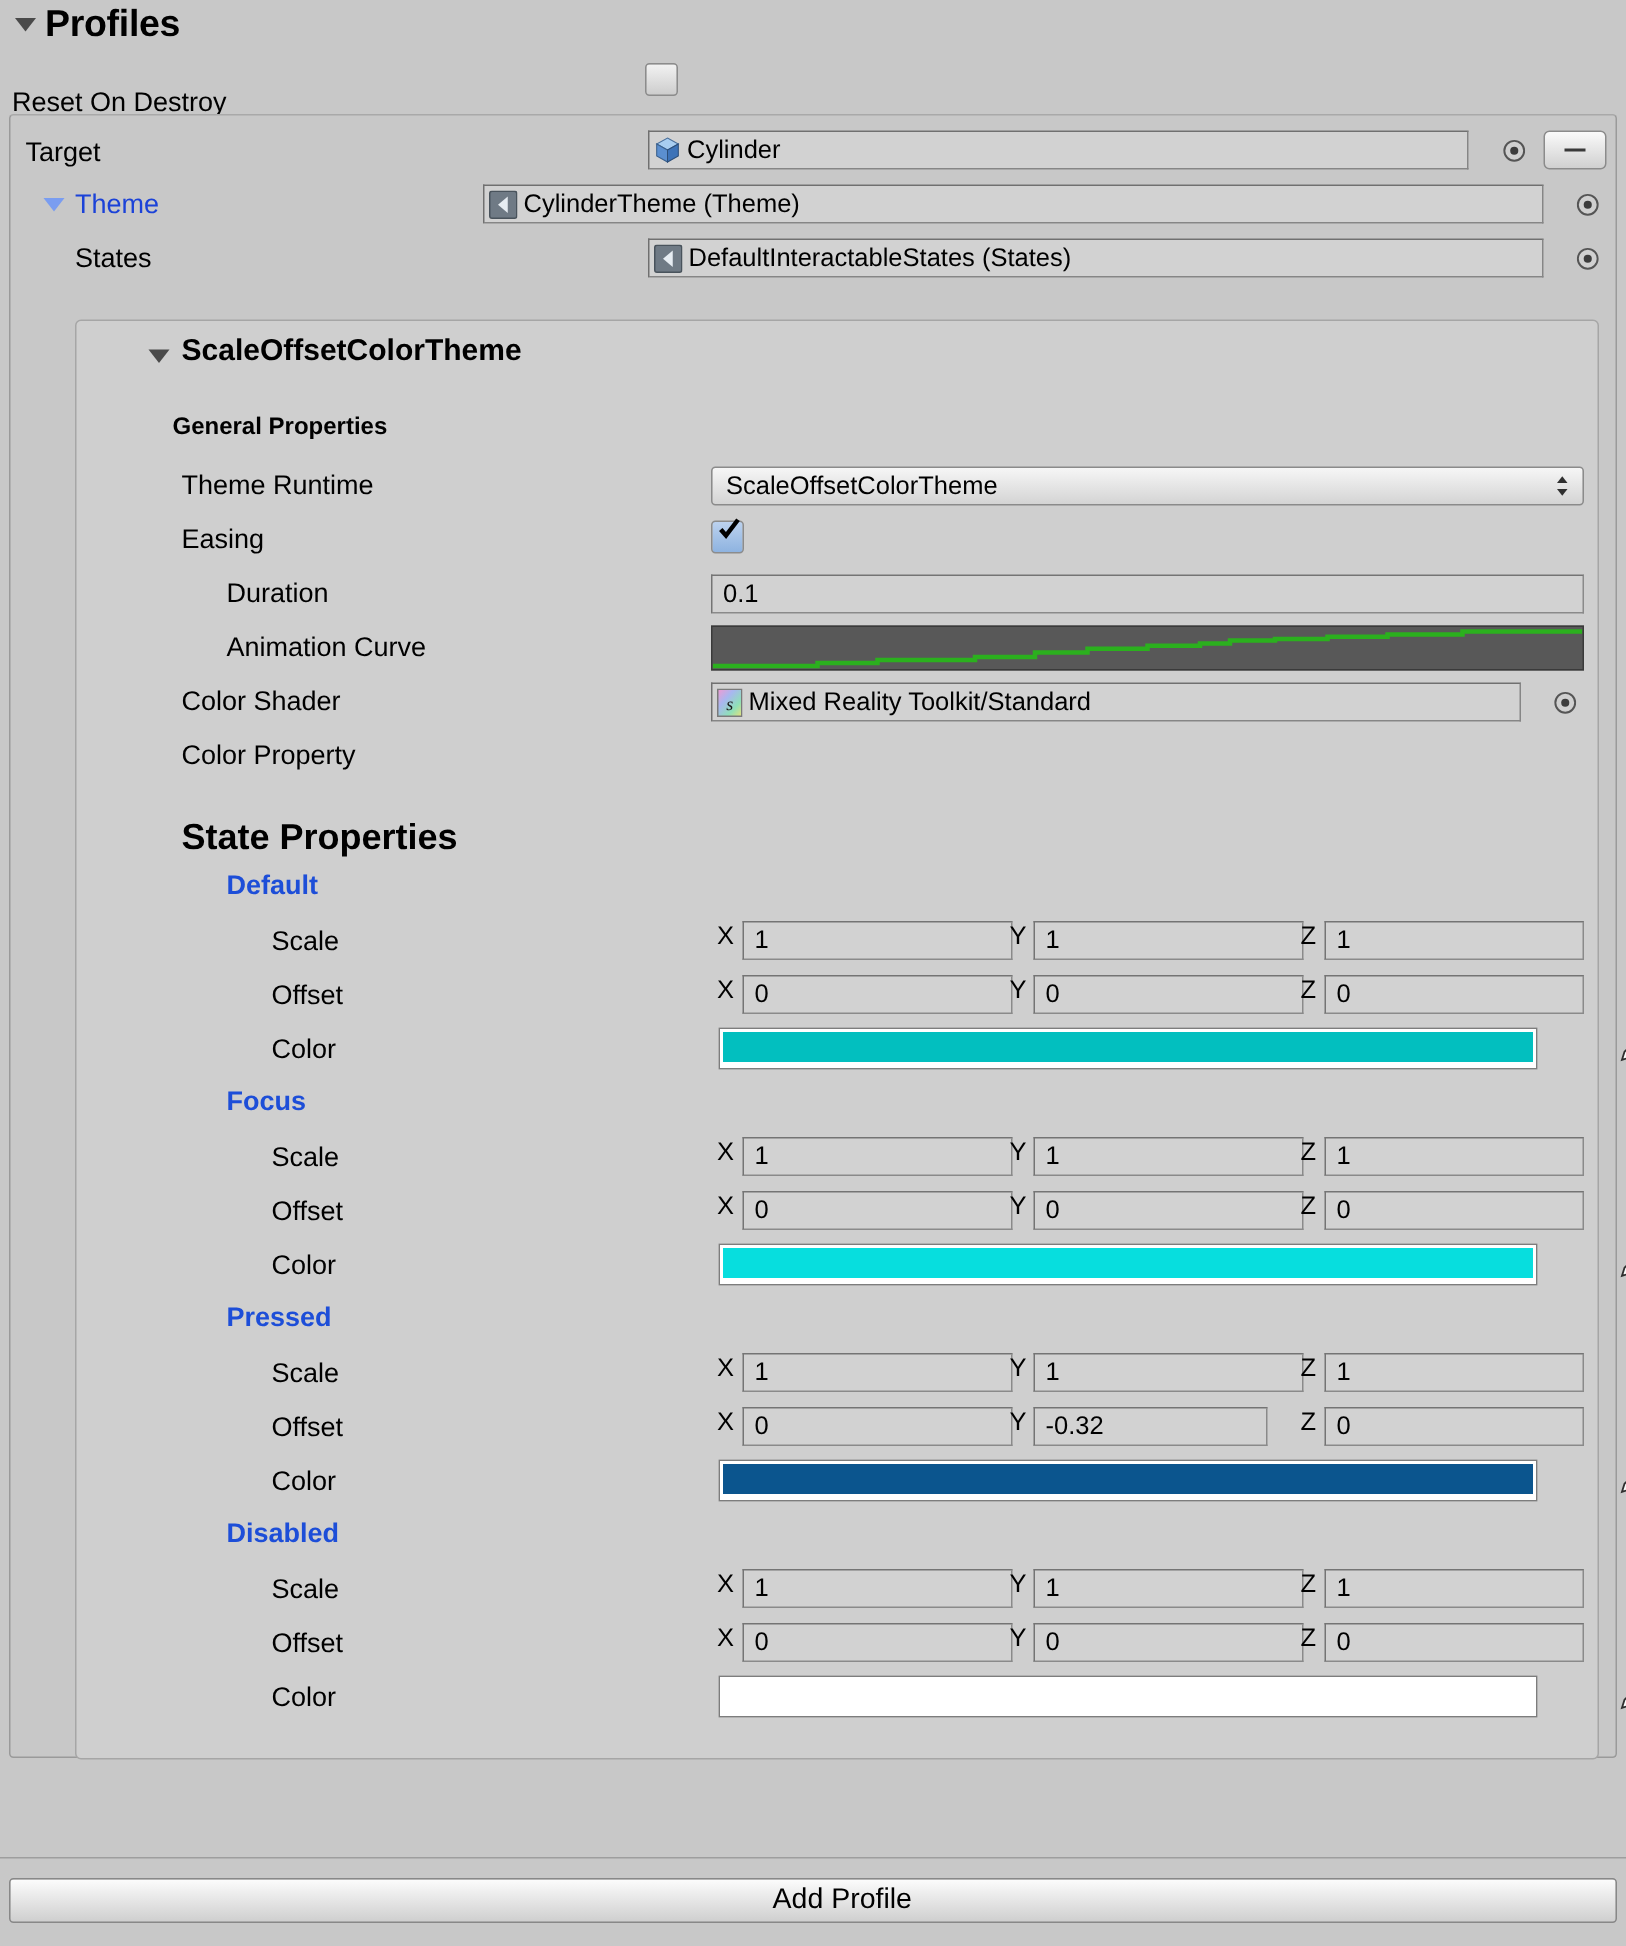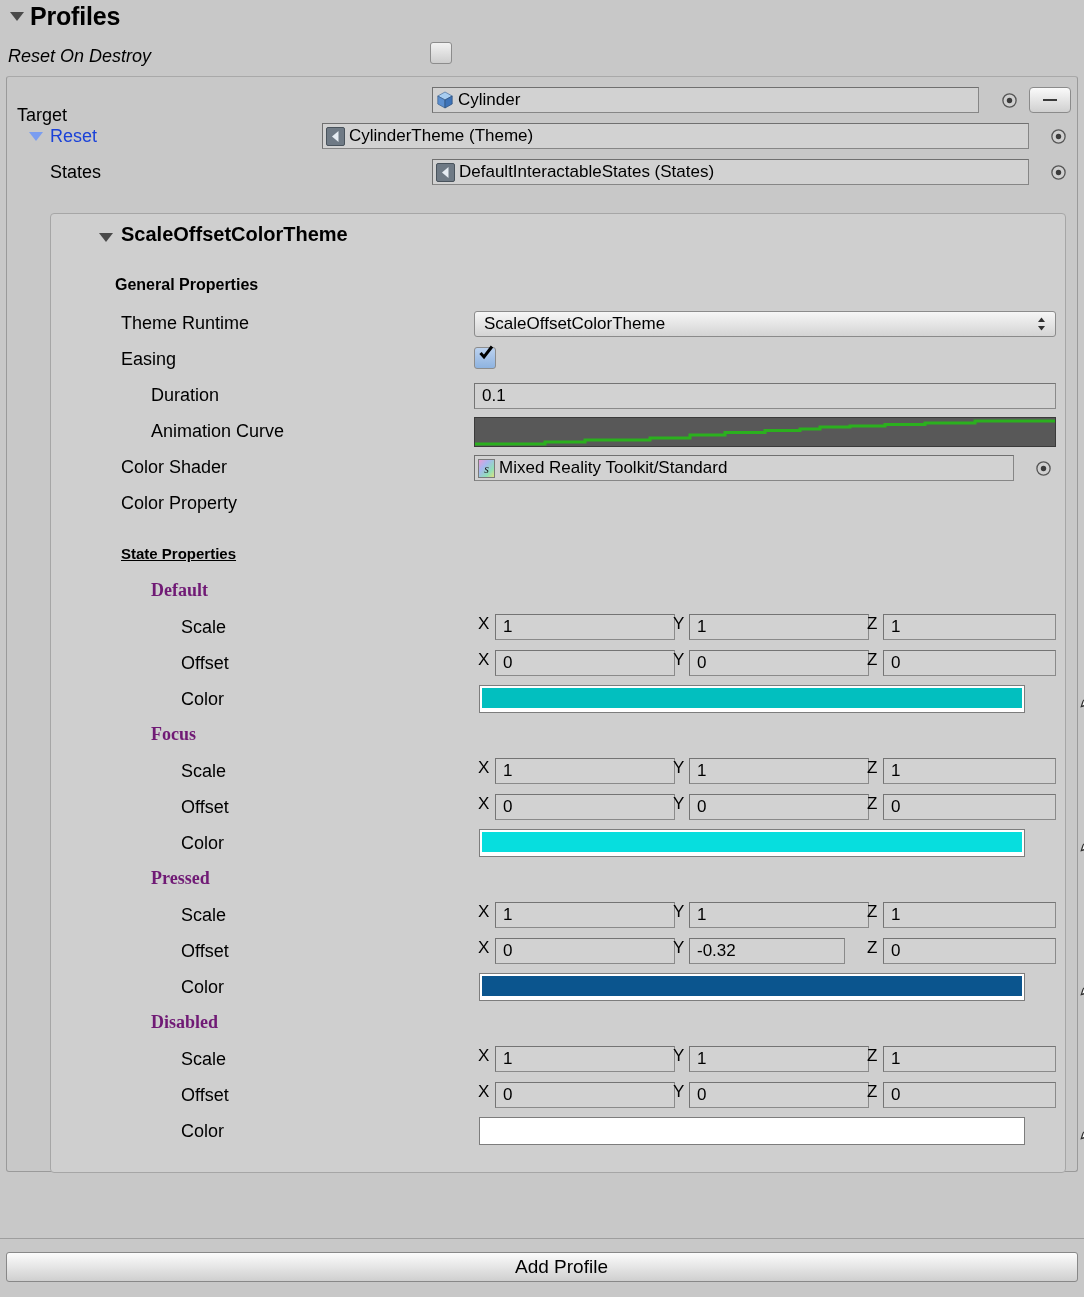--- a/index.html
+++ b/index.html
@@ -48,23 +48,22 @@
 
   .reset-row {
     position: absolute;
     left: 8px;
     top: 42px;
     width: 1068px;
     height: 28px;
   }
   .reset-label {
     position: absolute;
-    left: 0; top: 4px;
+    left: 0; top: 16px;
     font-size: 18px;
-    font-style: italic;
   }
 
   
   .ckbox {
     position: absolute;
     width: 22px; height: 22px;
     background: linear-gradient(#f2f2f2, #cdcdcd);
     border: 1px solid #8c8c8c;
     border-radius: 3px;
     box-sizing: border-box;
@@ -90,21 +89,21 @@
     box-sizing: border-box;
   }
 
   .row-label {
     position: absolute;
     font-size: 18px;
     white-space: nowrap;
   }
   .row-label.blue { color: #1b42d8; }
   .row-label.bold { font-weight: bold; }
-  .row-label.grey { color: #701a75; font-weight: bold; font-family: Liberation Serif, serif; }
+  .row-label.grey { color: #1d4ed8; font-weight: bold; }
 
   
   .objfield {
     position: absolute;
     background: #d2d2d2;
     border: 1px solid #868686;
     border-top-color: #707070;
     border-left-color: #707070;
     box-sizing: border-box;
     display: flex;
@@ -263,39 +262,39 @@
     <span class="profiles-title">Profiles</span>
   </div>
 
   <div class="reset-row">
     <span class="reset-label">Reset On Destroy</span>
     <span class="ckbox" style="left:422px; top:0px;"></span>
   </div>
 
   <div class="profile-box">
 
-    <span class="row-label" style="left:10px; top:14px;margin-top:14px;">Target</span>
+    <span class="row-label" style="left:10px; top:14px;">Target</span>
     <div class="objfield" style="left:425px; top:10px; width:547px;">
       <svg class="cube-icon" viewBox="0 0 18 18">
         <polygon points="9,1 16.2,5 9,9 1.8,5" fill="#a8cdf0" stroke="#4a6f9b" stroke-width="0.7"></polygon>
         <polygon points="1.8,5 9,9 9,17 1.8,13" fill="#5b8fd0" stroke="#3a5f8b" stroke-width="0.7"></polygon>
         <polygon points="16.2,5 9,9 9,17 16.2,13" fill="#3d73b8" stroke="#2c4e79" stroke-width="0.7"></polygon>
       </svg>
       <span class="txt">Cylinder</span>
     </div>
     <svg class="picker" style="left:995px; top:16px;" viewBox="0 0 15 15">
       <circle cx="7.5" cy="7.5" r="6.6" fill="#d0d0d0" stroke="#555" stroke-width="1.3"></circle>
       <circle cx="7.5" cy="7.5" r="2.7" fill="#3c3c3c"></circle>
     </svg>
     <div class="minus-btn" style="left:1022px; top:10px;">
       <span class="bar"></span>
     </div>
 
     <span class="foldout-tri blue" style="position:absolute; left:22px; top:55px;"></span>
-    <span class="row-label blue" style="left:43px; top:49px;">Reset</span>
+    <span class="row-label blue" style="left:43px; top:49px;">Theme</span>
     <div class="objfield" style="left:315px; top:46px; width:707px;">
       <svg class="so-icon" viewBox="0 0 19 19">
         <rect x="0.5" y="0.5" width="18" height="18" rx="1.5" fill="#6f7a85" stroke="#49535c"></rect>
         <polygon points="12.5,4 6,9.5 12.5,15" fill="#e6ecf2"></polygon>
       </svg>
       <span class="txt">CylinderTheme (Theme)</span>
     </div>
     <svg class="picker" style="left:1044px; top:52px;" viewBox="0 0 15 15">
       <circle cx="7.5" cy="7.5" r="6.6" fill="#d0d0d0" stroke="#555" stroke-width="1.3"></circle>
       <circle cx="7.5" cy="7.5" r="2.7" fill="#3c3c3c"></circle>
@@ -366,21 +365,21 @@
       </svg>
       <span class="txt">Mixed Reality Toolkit/Standard</span>
     </div>
     <svg class="picker" style="left:985px; top:247px;" viewBox="0 0 15 15">
       <circle cx="7.5" cy="7.5" r="6.6" fill="#d0d0d0" stroke="#555" stroke-width="1.3"></circle>
       <circle cx="7.5" cy="7.5" r="2.7" fill="#3c3c3c"></circle>
     </svg>
 
     <span class="row-label" style="left:70px; top:279px;">Color Property</span>
 
-    <span class="row-label bold" style="left:70px; top:331px; font-size:15px;text-decoration:underline;">State Properties</span>
+    <span class="row-label bold" style="left:70px; top:331px; font-size:24px;">State Properties</span>
 
     <span class="row-label grey" style="left:100px; top:366px;">Default</span>
 
     <span class="row-label" style="left:130px; top:403px;">Scale</span>
     <span class="axis-lbl" style="left:427px; top:400px;">X</span>
     <div class="textfield" style="left:444px; top:400px; width:180px;">
         <span>1</span>
       </div>
     <span class="axis-lbl" style="left:622px; top:400px;">Y</span>
     <div class="textfield" style="left:638px; top:400px; width:180px;">

